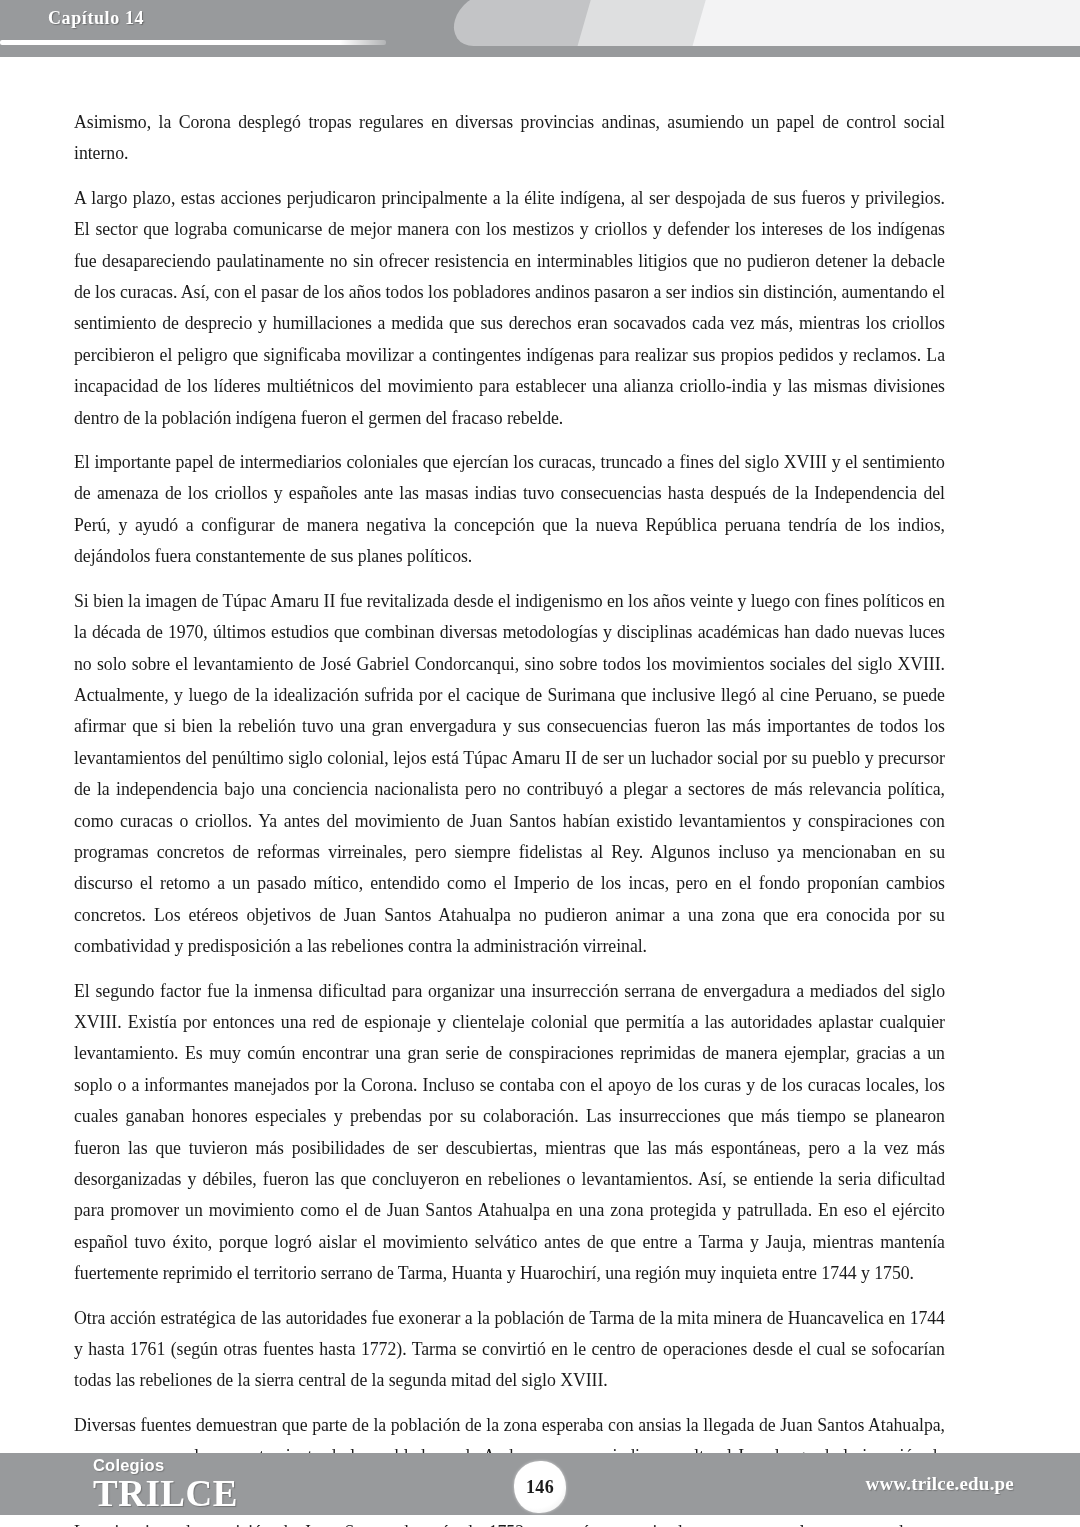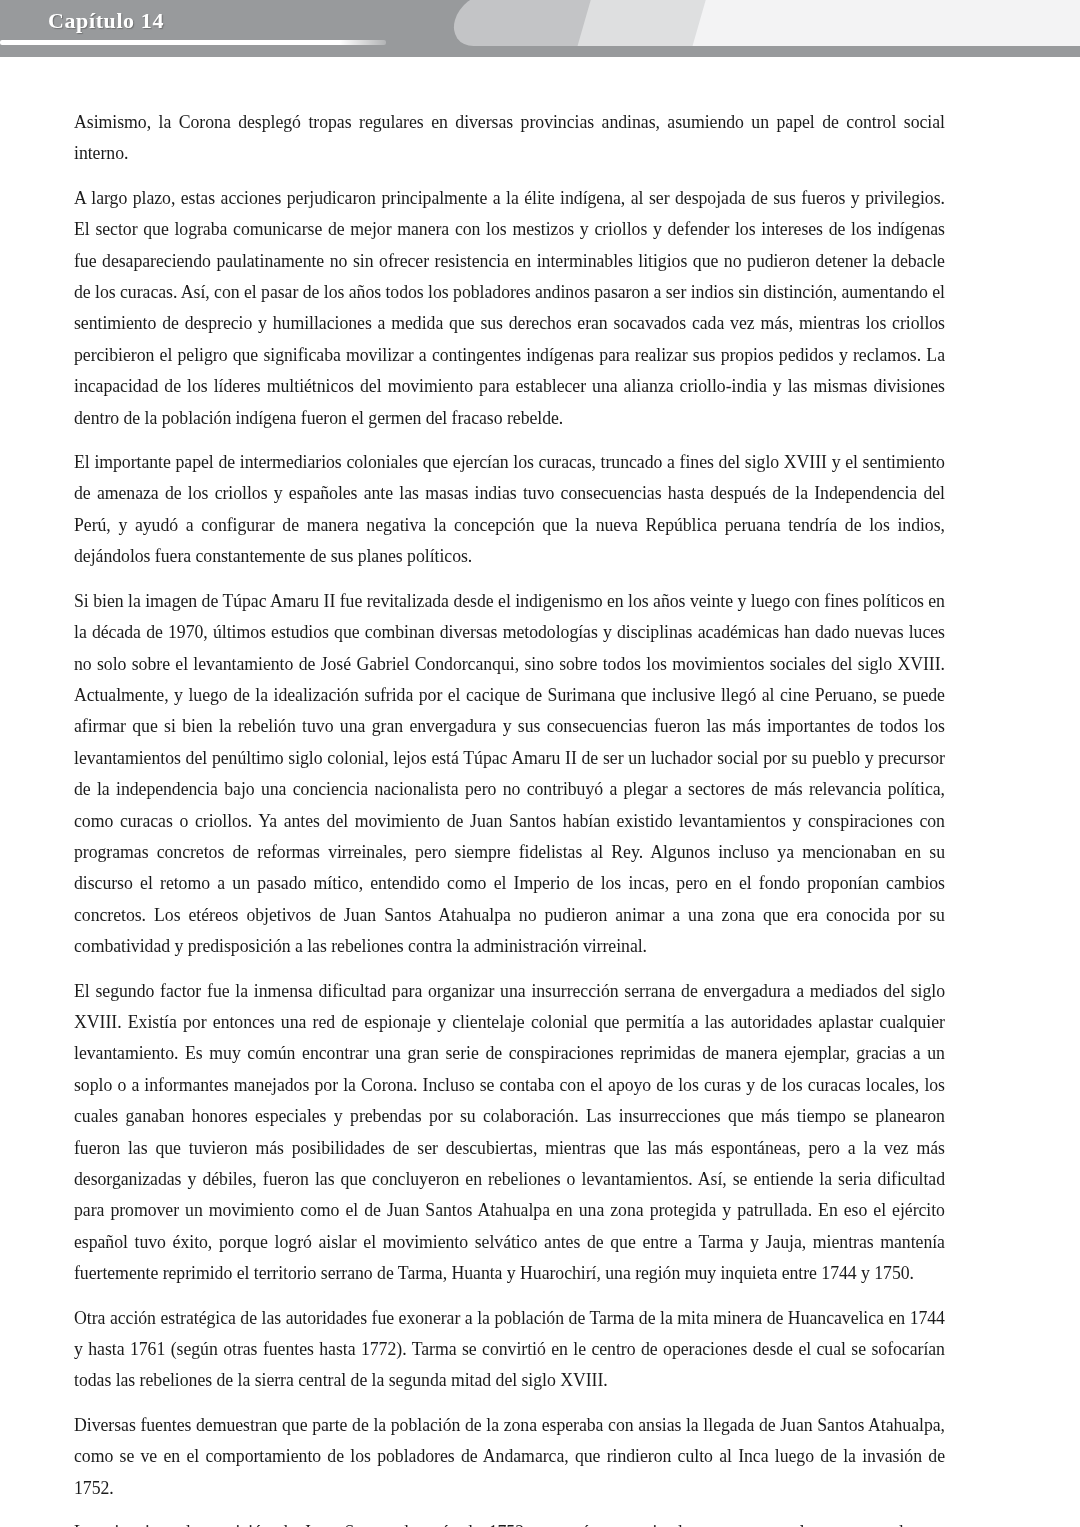--- a/index.html
+++ b/index.html
@@ -73,21 +73,21 @@
   }
 
   .chapter-title {
     position: absolute;
     left: 48px;
     top: 8px;
     z-index: 4;
     color: #ffffff;
     font-family: "Liberation Serif", "DejaVu Serif", serif;
     font-weight: bold;
-    font-size: 22px;
+    font-size: 18px;
     letter-spacing: 0.6px;
     text-shadow: 1px 1px 1px rgba(60,60,60,0.45);
   }
 
   .chapter-rule {
     position: absolute;
     left: 0;
     top: 40px;
     width: 386px;
     height: 5px;
@@ -207,14 +207,26 @@
     <p>Asimismo, la Corona desplegó tropas regulares en diversas provincias andinas, asumiendo un papel de control social interno.</p>
     <p>A largo plazo, estas acciones perjudicaron principalmente a la élite indígena, al ser despojada de sus fueros y privilegios. El sector que lograba comunicarse de mejor manera con los mestizos y criollos y defender los intereses de los indígenas fue desapareciendo paulatinamente no sin ofrecer resistencia en interminables litigios que no pudieron detener la debacle de los curacas. Así, con el pasar de los años todos los pobladores andinos pasaron a ser indios sin distinción, aumentando el sentimiento de desprecio y humillaciones a medida que sus derechos eran socavados cada vez más, mientras los criollos percibieron el peligro que significaba movilizar a contingentes indígenas para realizar sus propios pedidos y reclamos. La incapacidad de los líderes multiétnicos del movimiento para establecer una alianza criollo-india y las mismas divisiones dentro de la población indígena fueron el germen del fracaso rebelde.</p>
     <p>El importante papel de intermediarios coloniales que ejercían los curacas, truncado a fines del siglo XVIII y el sentimiento de amenaza de los criollos y españoles ante las masas indias tuvo consecuencias hasta después de la Independencia del Perú, y ayudó a configurar de manera negativa la concepción que la nueva República peruana tendría de los indios, dejándolos fuera constantemente de sus planes políticos.</p>
     <p>Si bien la imagen de Túpac Amaru II fue revitalizada desde el indigenismo en los años veinte y luego con fines políticos en la década de 1970, últimos estudios que combinan diversas metodologías y disciplinas académicas han dado nuevas luces no solo sobre el levantamiento de José Gabriel Condorcanqui, sino sobre todos los movimientos sociales del siglo XVIII. Actualmente, y luego de la idealización sufrida por el cacique de Surimana que inclusive llegó al cine Peruano, se puede afirmar que si bien la rebelión tuvo una gran envergadura y sus consecuencias fueron las más importantes de todos los levantamientos del penúltimo siglo colonial, lejos está Túpac Amaru II de ser un luchador social por su pueblo y precursor de la independencia bajo una conciencia nacionalista pero no contribuyó a plegar a sectores de más relevancia política, como curacas o criollos. Ya antes del movimiento de Juan Santos habían existido levantamientos y conspiraciones con programas concretos de reformas virreinales, pero siempre fidelistas al Rey. Algunos incluso ya mencionaban en su discurso el retomo a un pasado mítico, entendido como el Imperio de los incas, pero en el fondo proponían cambios concretos. Los etéreos objetivos de Juan Santos Atahualpa no pudieron animar a una zona que era conocida por su combatividad y predisposición a las rebeliones contra la administración virreinal.</p>
     <p>El segundo factor fue la inmensa dificultad para organizar una insurrección serrana de envergadura a mediados del siglo XVIII. Existía por entonces una red de espionaje y clientelaje colonial que permitía a las autoridades aplastar cualquier levantamiento. Es muy común encontrar una gran serie de conspiraciones reprimidas de manera ejemplar, gracias a un soplo o a informantes manejados por la Corona. Incluso se contaba con el apoyo de los curas y de los curacas locales, los cuales ganaban honores especiales y prebendas por su colaboración. Las insurrecciones que más tiempo se planearon fueron las que tuvieron más posibilidades de ser descubiertas, mientras que las más espontáneas, pero a la vez más desorganizadas y débiles, fueron las que concluyeron en rebeliones o levantamientos. Así, se entiende la seria dificultad para promover un movimiento como el de Juan Santos Atahualpa en una zona protegida y patrullada. En eso el ejército español tuvo éxito, porque logró aislar el movimiento selvático antes de que entre a Tarma y Jauja, mientras mantenía fuertemente reprimido el territorio serrano de Tarma, Huanta y Huarochirí, una región muy inquieta entre 1744 y 1750.</p>
     <p>Otra acción estratégica de las autoridades fue exonerar a la población de Tarma de la mita minera de Huancavelica en 1744 y hasta 1761 (según otras fuentes hasta 1772). Tarma se convirtió en le centro de operaciones desde el cual se sofocarían todas las rebeliones de la sierra central de la segunda mitad del siglo XVIII.</p>
     <p>Diversas fuentes demuestran que parte de la población de la zona esperaba con ansias la llegada de Juan Santos Atahualpa, como se ve en el comportamiento de los pobladores de Andamarca, que rindieron culto al Inca luego de la invasión de 1752.</p>
     <p>La misteriosa desaparición de Juan Santos después de 1752 provocó una serie de rumores populares acerca de una inminente liberación o de una invasión suya al corazón del poder colonial. En Cajamarca en 1753, y en la sierra central en 1756 se difundieron informaciones de la llegada del rebelde y de comunicaciones secretas entre las comunidades y la rebelión. Sin embargo, nunca se volvió a ver a Juan Santos. Su movimiento demuestra, más que su propia marginalidad e insignificancia, que articular un movimiento rebelde en la sierra central acarreaba una serie de dificultades, que iban desde la existencia de pactos con las elites mestizas e indígenas de la zona, como la fortificación y militarización de los poblados. El hecho de que entre el movimiento de Juan Santos y el de José Gabriel Condorcanqui no hayan habido mayores conexiones, evidencia la complejidad de las rebeliones anticoloniales del siglo XVIII.</p>
   </div>
 
+  <div class="page-footer">
+    <div class="logo">
+      <span class="logo-top">Colegios</span>
+      <span class="logo-main">TRILCE</span>
+    </div>
+
+    <div class="page-badge">
+      <span class="num">146</span>
+    </div>
+
+    <div class="site-url">www.trilce.edu.pe</div>
+  </div>
 
 </div>
 
 </body></html>

